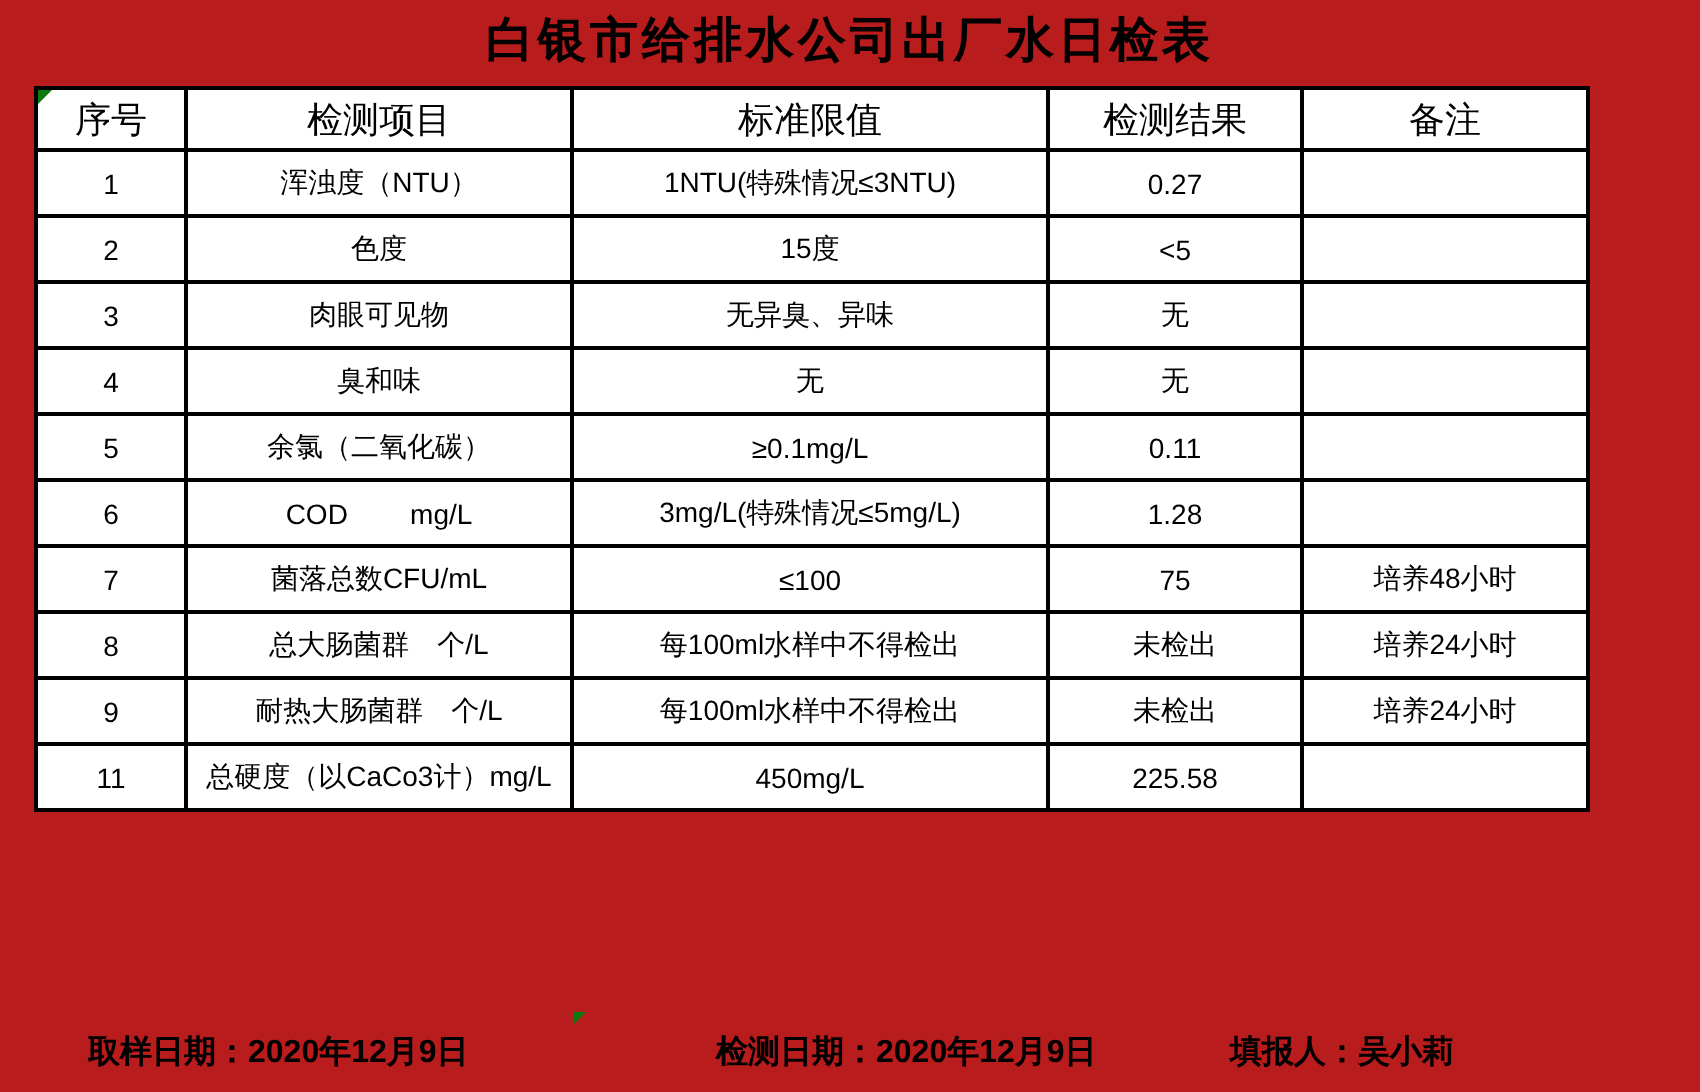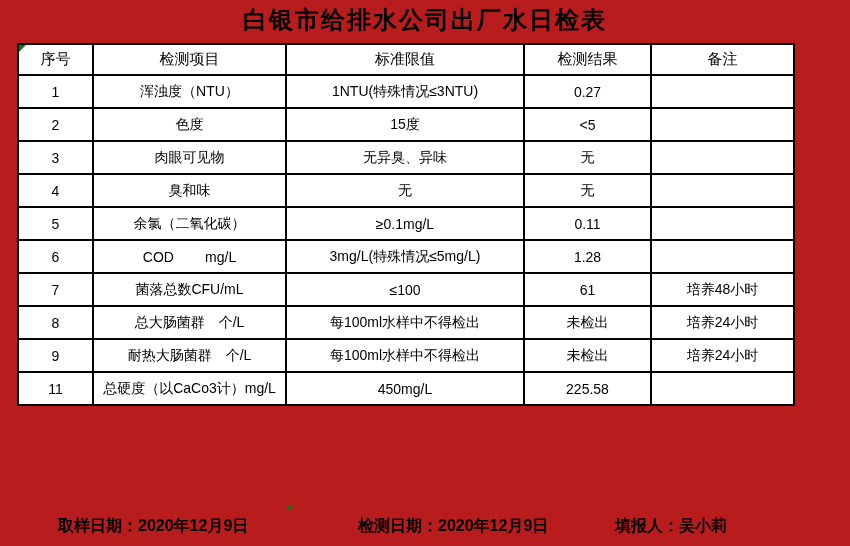--- a/index.html
+++ b/index.html
@@ -41,21 +41,21 @@
     border: 2px solid #000000;
     padding: 0;
     text-align: center;
     vertical-align: middle;
     font-size: 14px;
     font-weight: normal;
     color: #000000;
     white-space: pre;
     overflow: hidden;
   }
-  table.sheet th { height: 29px; font-size: 15px; margin-left: 20px; }
+  table.sheet th { height: 29px; font-size: 18px; margin-left: 20px; }
   table.sheet td { height: 31px; }
   .marker-top-left {
     position: absolute;
     left: 19px;
     top: 45px;
     width: 0; height: 0;
     border-top: 7px solid #0c7a0c;
     border-right: 7px solid transparent;
   }
   .marker-bottom {
@@ -70,21 +70,21 @@
     position: absolute;
     top: 516px;
     left: 0;
     width: 850px;
     height: 22px;
     font-size: 16px;
     font-weight: bold;
     white-space: pre;
   }
   .footer .seg { position: absolute; top: 0; }
-  .seg-sampling { left: 58px; text-align: right; }
+  .seg-sampling { left: 44px; text-align: right; }
   .seg-testing  { left: 358px; }
   .seg-reporter { left: 615px; }
 </style>
 </head>
 <body>
 
 <div class="page">
 
   <div class="title">白银市给排水公司出厂水日检表</div>
 
@@ -145,21 +145,21 @@
           <td>6</td>
           <td>COD        mg/L</td>
           <td>3mg/L(特殊情况≤5mg/L)</td>
           <td>1.28</td>
           <td></td>
         </tr>
         <tr>
           <td>7</td>
           <td>菌落总数CFU/mL</td>
           <td>≤100</td>
-          <td>61</td>
+          <td>75</td>
           <td>培养48小时</td>
         </tr>
         <tr>
           <td>8</td>
           <td>总大肠菌群　个/L</td>
           <td>每100ml水样中不得检出</td>
           <td>未检出</td>
           <td>培养24小时</td>
         </tr>
         <tr>

